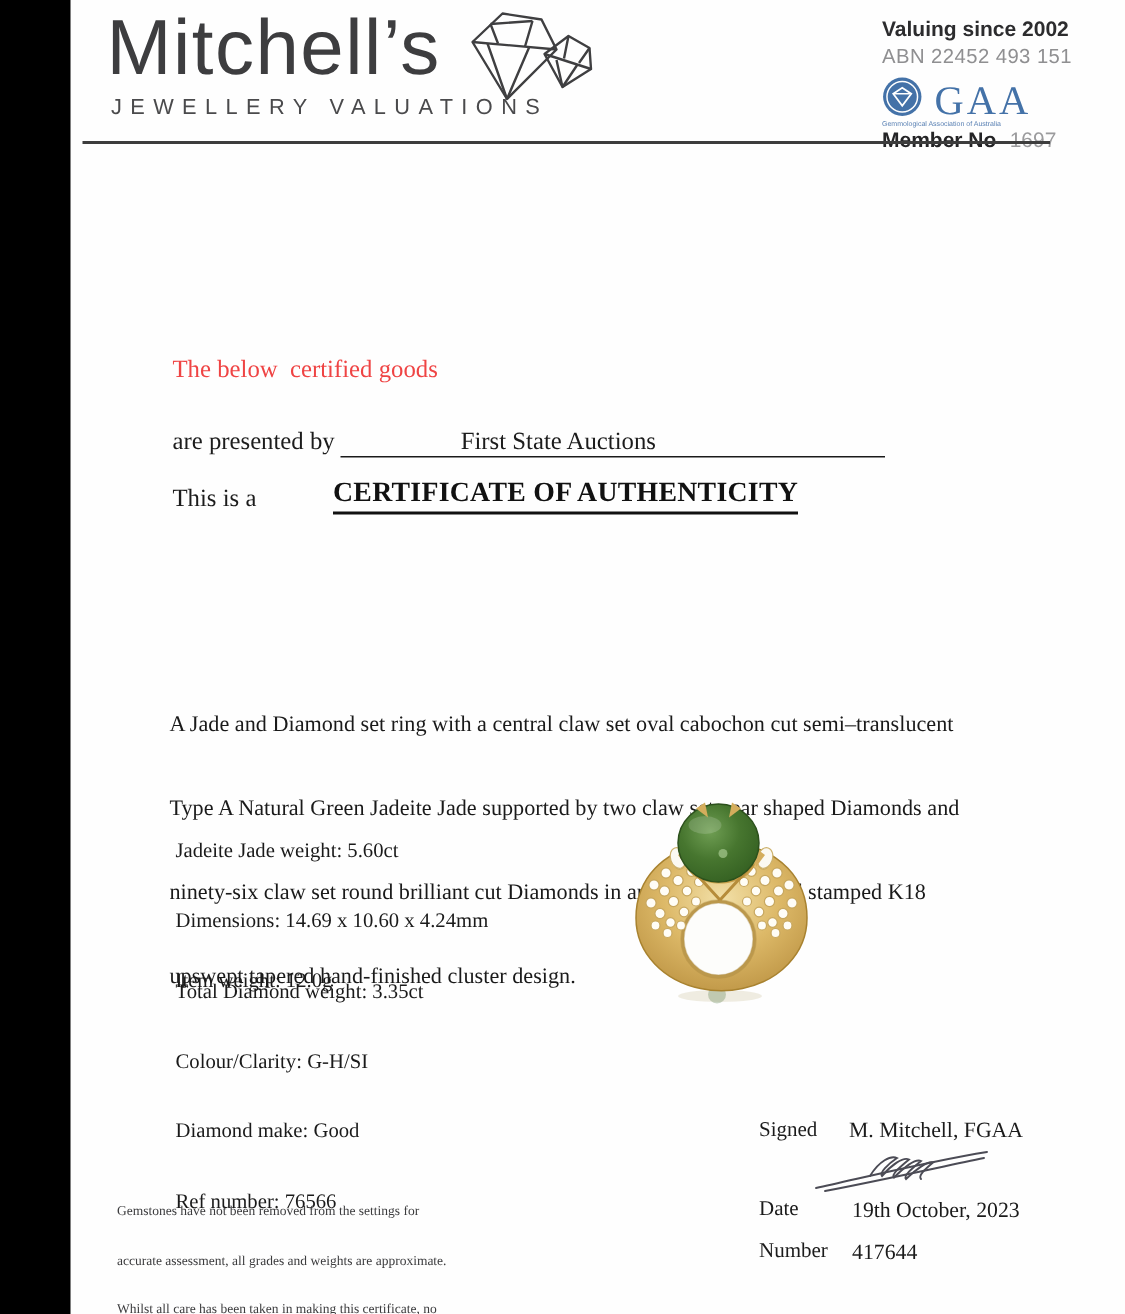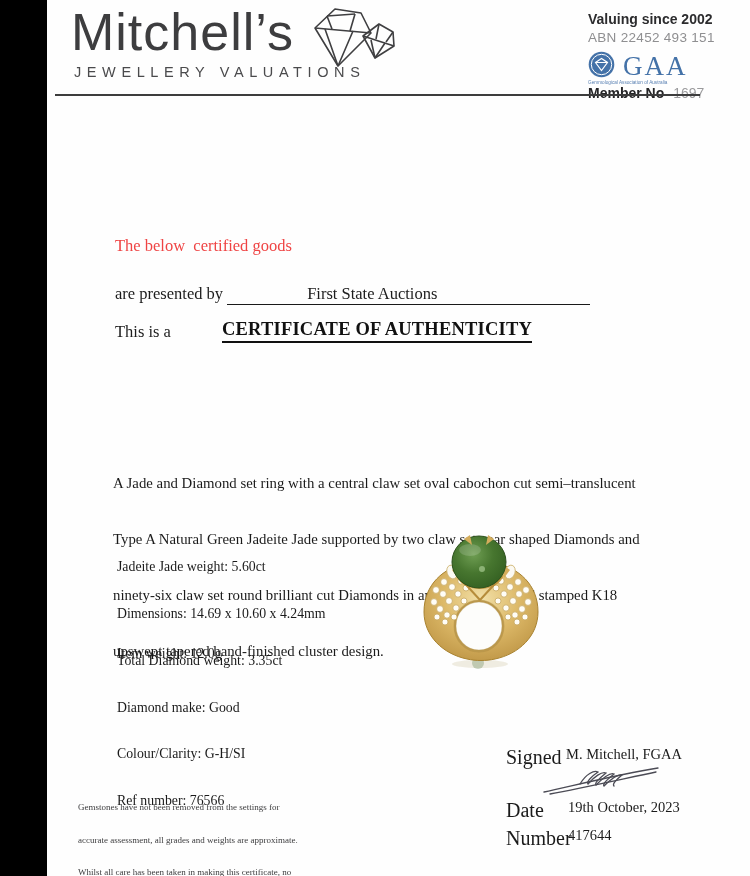--- a/index.html
+++ b/index.html
@@ -51,21 +51,21 @@
   
   .description{left:66px;top:437px;font-size:14.8px;line-height:18.6px;color:#1a1a1a;white-space:pre;}
   
   .specs{left:70px;top:528px;font-size:13.8px;line-height:15.6px;color:#1a1a1a;white-space:pre;}
   .item-weight{left:70px;top:646px;font-size:13.8px;color:#1a1a1a;}
   
   .ring-photo{left:353px;top:512px;width:182px;height:158px;}
   
   .disclaimer{left:31px;top:781px;font-size:9px;line-height:10.7px;color:#3c3c3e;white-space:pre;}
   
-  .so-label{font-size:20px;color:#1b1b1b;}
+  .so-label{font-size:14px;color:#1b1b1b;}
   .so-value{font-size:14.5px;color:#1b1b1b;white-space:nowrap;}
   .signed-label{left:459px;top:746px;}
   .signed-value{left:519px;top:746px;}
   .signature{left:495px;top:762px;}
   .date-label{left:459px;top:799px;}
   .date-value{left:521px;top:799px;}
   .number-label{left:459px;top:827px;}
   .number-value{left:521px;top:827px;text-align:right;}
 </style>
 </head>
@@ -126,22 +126,22 @@
     <div>A Jade and Diamond set ring with a central claw set oval cabochon cut semi–translucent</div>
     <div>Type A Natural Green Jadeite Jade supported by two claw set pear shaped Diamonds and</div>
     <div>ninety-six claw set round brilliant cut Diamonds in an 18ct yellow gold stamped K18</div>
     <div>upswept tapered hand-finished cluster design.</div>
   </div>
 
   <div class="abs specs">
     <div>Jadeite Jade weight: 5.60ct</div>
     <div>Dimensions: 14.69 x 10.60 x 4.24mm</div>
     <div>Total Diamond weight: 3.35ct</div>
+    <div>Colour/Clarity: G-H/SI</div>
     <div>Diamond make: Good</div>
-    <div>Colour/Clarity: G-H/SI</div>
     <div>Ref number: 76566</div>
   </div>
   <div class="abs item-weight">Item weight: 12.0g</div>
 
   <div class="abs ring-photo">
     <svg width="182" height="158" viewBox="0 0 182 158">
       <defs>
         <radialGradient id="goldG" cx="50%" cy="38%" r="75%">
           <stop offset="0%" stop-color="#f2e0a8"></stop>
           <stop offset="45%" stop-color="#ddb968"></stop>

